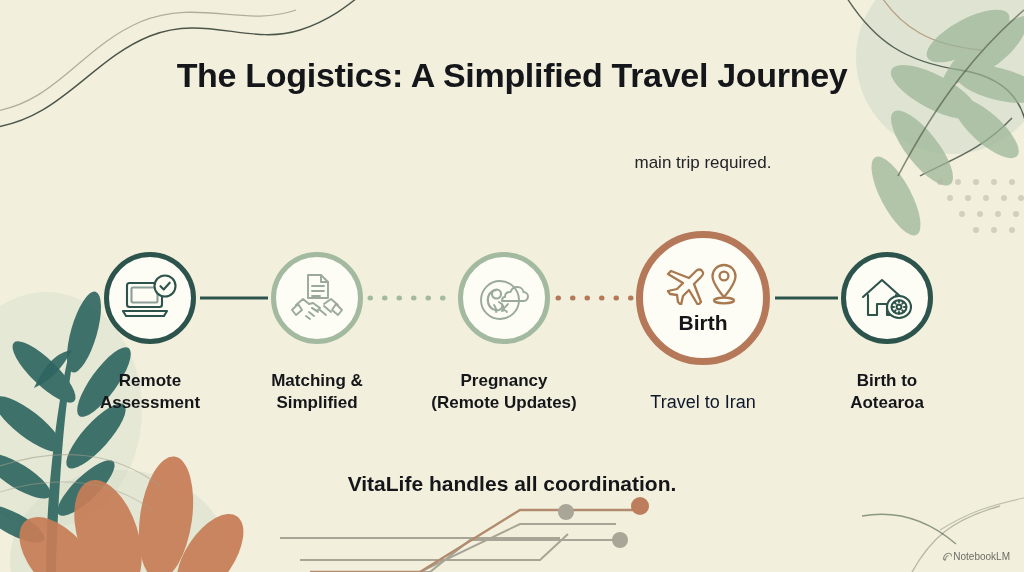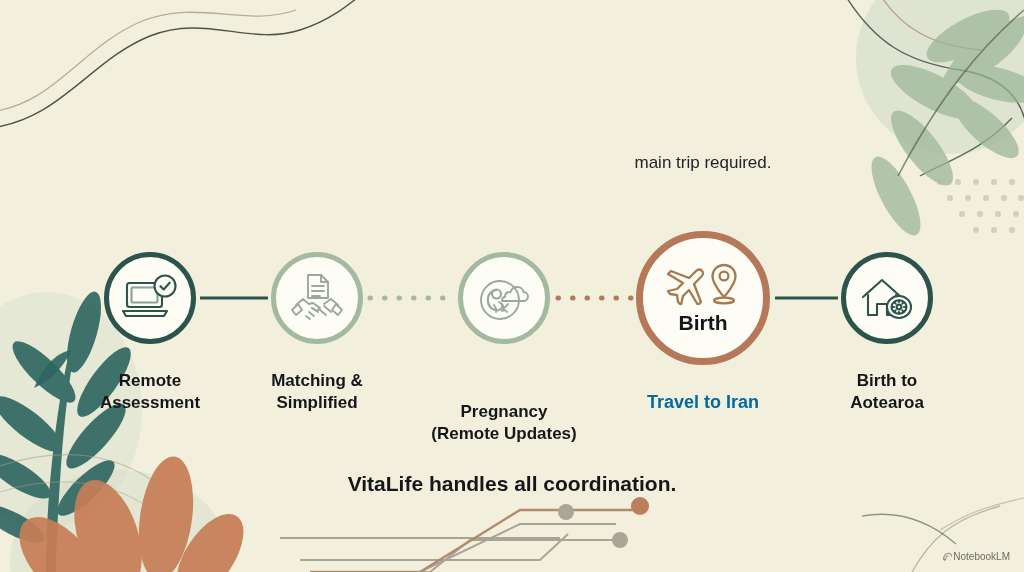--- a/index.html
+++ b/index.html
@@ -41,21 +41,21 @@
     font-size:21px;font-weight:bold;color:#15161a;margin-top:6px;
   }
 
   .caption{
     position:absolute;left:50%;transform:translateX(-50%);
     text-align:center;white-space:nowrap;color:#15161a;
   }
   .caption .l1{font-size:17px;font-weight:bold;line-height:1.32;}
   .caption .l2{font-size:17px;font-weight:bold;line-height:1.32;text-align:center;}
   .caption .l2.reg{font-weight:bold;}
-  .caption.sub{font-size:18px;font-weight:bold;color:#0369a1;}
+  .caption.sub{font-size:18px;font-weight:normal;color:#0f172a;}
 
   .note{
     position:absolute;text-align:center;white-space:nowrap;
     font-size:17px;color:#23242a;line-height:1.34;
   }
 
   .footer{
     position:absolute;left:0;right:0;top:472px;text-align:center;
     font-size:21px;font-weight:bold;color:#15161a;z-index:6;
   }
@@ -152,20 +152,21 @@
     <circle cx="640" cy="506" r="9" fill="#bc7e5c"></circle>
     <circle cx="620" cy="540" r="8" fill="#a9a597"></circle>
 
     <path d="M912 572 C 930 540 950 520 1000 506" fill="none" stroke="#9d9d8f" stroke-width="1.3" opacity=".7"></path>
     <path d="M940 530 C 966 514 986 506 1024 498" fill="none" stroke="#9d9d8f" stroke-width="1.2" opacity=".6"></path>
     <path d="M862 516 C 896 510 928 520 956 544" fill="none" stroke="#3b4a3d" stroke-width="1.3" opacity=".55"></path>
 
     <path d="M72 350 C 62 368 52 380 34 388 C 46 362 58 352 72 350 Z" fill="#2e6560" opacity=".9"></path>
   </svg>
 
+  <div class="title">The Logistics: A Simplified Travel Journey</div>
 
   <div class="note" style="left:703px;top:152px;transform:translateX(-50%);">
     <div>main trip required.</div>
   </div>
 
   <svg class="flow" viewBox="0 0 1024 572">
     <line x1="200" y1="298" x2="268" y2="298" stroke="#2d544c" stroke-width="3"></line>
     <line x1="370" y1="298" x2="452" y2="298" stroke="#a3b9a0" stroke-width="5" stroke-linecap="round" stroke-dasharray="0.5 14"></line>
     <line x1="558" y1="298" x2="632" y2="298" stroke="#b5795a" stroke-width="5" stroke-linecap="round" stroke-dasharray="0.5 14"></line>
     <line x1="775" y1="298" x2="838" y2="298" stroke="#2d544c" stroke-width="3"></line>
@@ -213,21 +214,21 @@
       <svg width="60" height="52" viewBox="0 0 60 52" fill="none" stroke="#9aa99b" stroke-width="1.9" stroke-linecap="round" stroke-linejoin="round">
         <circle cx="26" cy="28" r="19"></circle>
         <path d="M22 18 c-6 1 -9 6 -8 12 c1 6 6 9 11 8 c3 -1 4 -4 3 -6" stroke-width="2.1"></path>
         <circle cx="22.5" cy="22" r="4.5" stroke-width="2.1"></circle>
         <path d="M25 30 c3 2 5 4 5 7 M20 33 c2 3 3 5 2 7"></path>
         <path d="M36 20 c-3 0 -5 2 -5 5 c-2 0 -3 2 -3 4 h22 c2 0 4 -2 4 -4.5 c0 -2.5 -2 -4.5 -4.5 -4.5 c-0.4 -3 -3 -5 -6 -5 c-3.5 0 -6.2 2.2 -7 5 Z"></path>
         <path d="M34 32 c-2 3 -5 4 -6 7 c2 -1 4 -1 5 1"></path>
       </svg>
     </div>
   </div>
-  <div class="caption" style="left:504px;top:370px;margin-top:31px;">
+  <div class="caption" style="left:504px;top:370px;">
     <div class="l1">Pregnancy</div>
     <div class="l2 reg">(Remote Updates)</div>
   </div>
 
   <div class="node node-big" style="left:703px;top:298px;">
     <div class="ring">
       <svg width="82" height="44" viewBox="0 0 82 44" fill="none" stroke="#a8784f" stroke-width="2.3" stroke-linecap="round" stroke-linejoin="round">
         <path d="M6 30 l9 -2 6 -6 -15 -9 3 -3 18 7 7 -7 c2 -2 5 -2 6 0 2 2 1 4 -1 6 l-7 7 7 18 -3 3 -9 -15 -6 6 -2 9 -3 -3 -1 -7 -7 -1 Z"></path>
         <path d="M62 4 c-6.5 0 -11.5 5 -11.5 11.2 C50.5 23 62 36 62 36 s11.5 -13 11.5 -20.8 C73.5 9 68.5 4 62 4 Z"></path>
         <circle cx="62" cy="15" r="4.4"></circle>

